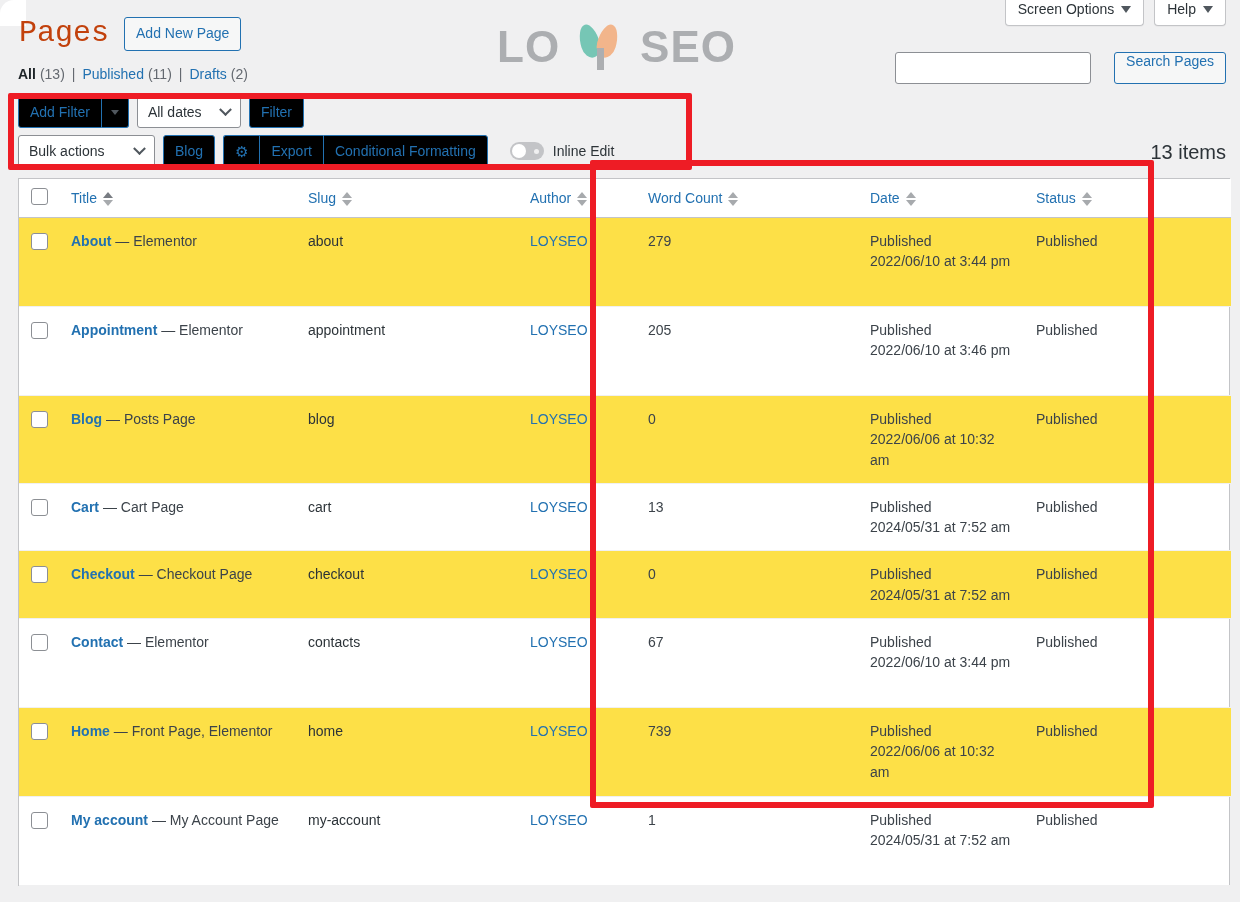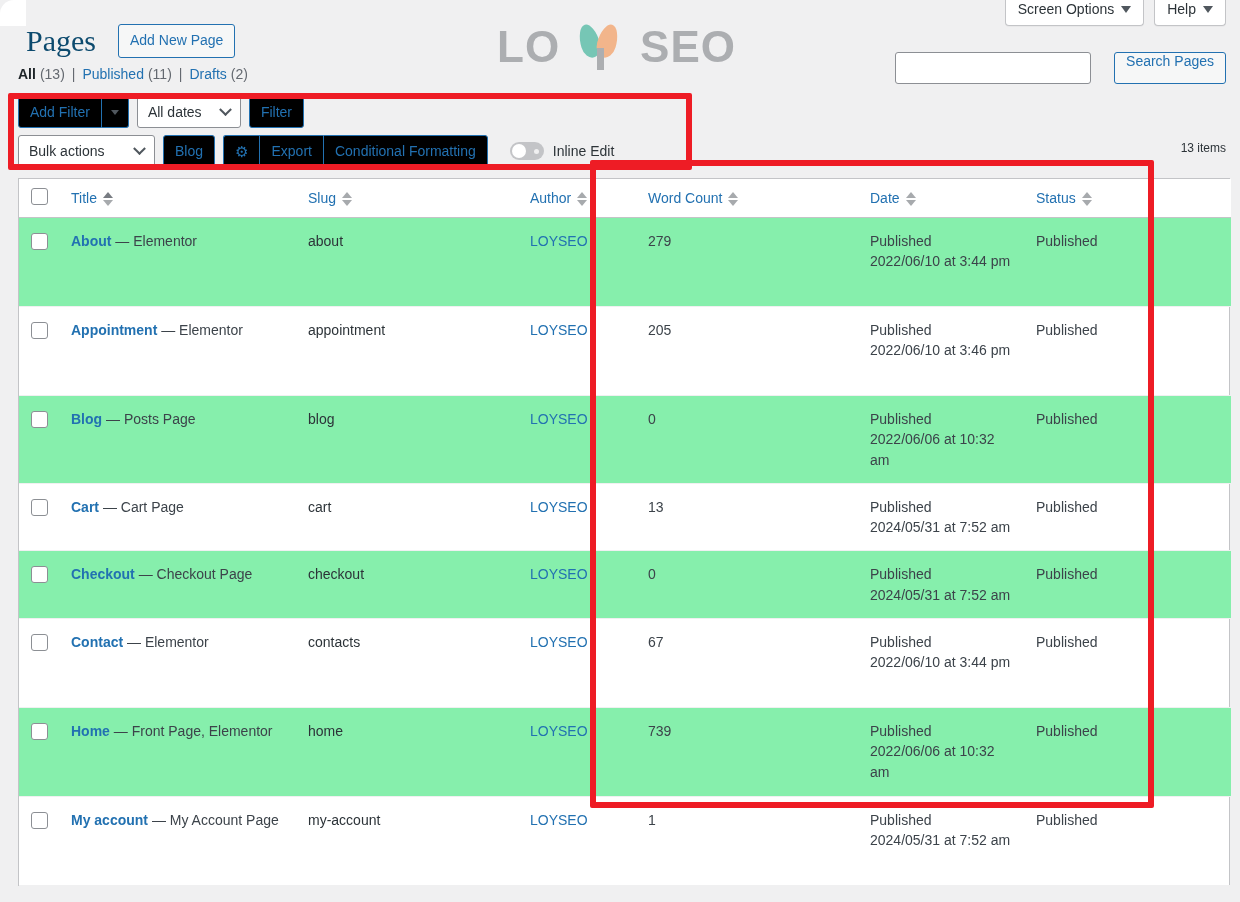--- a/index.html
+++ b/index.html
@@ -49,24 +49,24 @@
   }
 
   
   .page-head {
     position: absolute; left: 18px; top: 14px; z-index: 3;
     display: flex; align-items: center; gap: 14px;
   }
   .page-title {
     font-size: 30px;
     font-weight: 400;
-    color: #0c4a6e;
+    color: #c2410c;
     line-height: 1.25;
-    margin: 8px;
-    font-family: Liberation Serif, serif;
+    margin: 1px;
+    font-family: Liberation Mono, monospace;
   }
   .add-new-btn {
     border: 1px solid #2271b1;
     background: #f6f7f7;
     color: #2271b1;
     border-radius: 3px;
     font-size: 14px;
     padding: 6px 11px;
     line-height: 1.4;
     white-space: nowrap;
@@ -234,21 +234,21 @@
   }
   .toggle .dot {
     position: absolute; right: 5px; top: 7px;
     width: 5px; height: 5px; border-radius: 50%;
     background: #f0f0f1;
   }
   .toggle-label { font-size: 14px; color: #2c3338; }
 
   .items-count {
     position: absolute; right: 14px; top: 141px;
-    font-size: 12px; color: #2c3338; z-index: 3;
+    font-size: 20px; color: #2c3338; z-index: 3;
   }
 
   
   .wp-table {
     position: absolute;
     left: 18px; top: 178px;
     width: 1212px;
     background: #fff;
     border: 1px solid #c3c4c7;
     border-bottom: 0;
@@ -289,21 +289,21 @@
   }
 
   tbody td {
     font-size: 14px;
     color: #2c3338;
     padding: 13px 10px;
     vertical-align: top;
     border-bottom: 1px solid #f0f0f1;
     line-height: 1.45;
   }
-  tbody tr.alt td { background: #86efac; }
+  tbody tr.alt td { background: #fde047; }
   tbody tr td.cb-col { padding-top: 15px; }
   .row-title a {
     color: #2271b1;
     font-weight: 700;
     text-decoration: none;
   }
   .row-title .post-state { color: #3c434a; font-weight: 400; }
   .author-link { color: #2271b1; text-decoration: none; }
   .date-cell .date-label { display: block; color: #3c434a; }
   .date-cell .date-value { display: block; color: #3c434a; }

